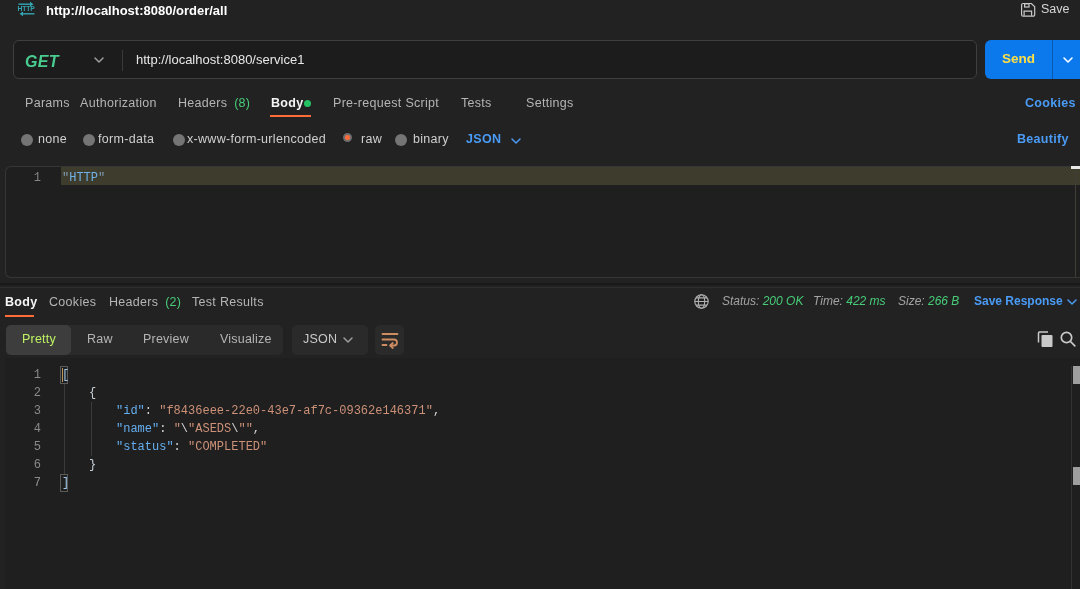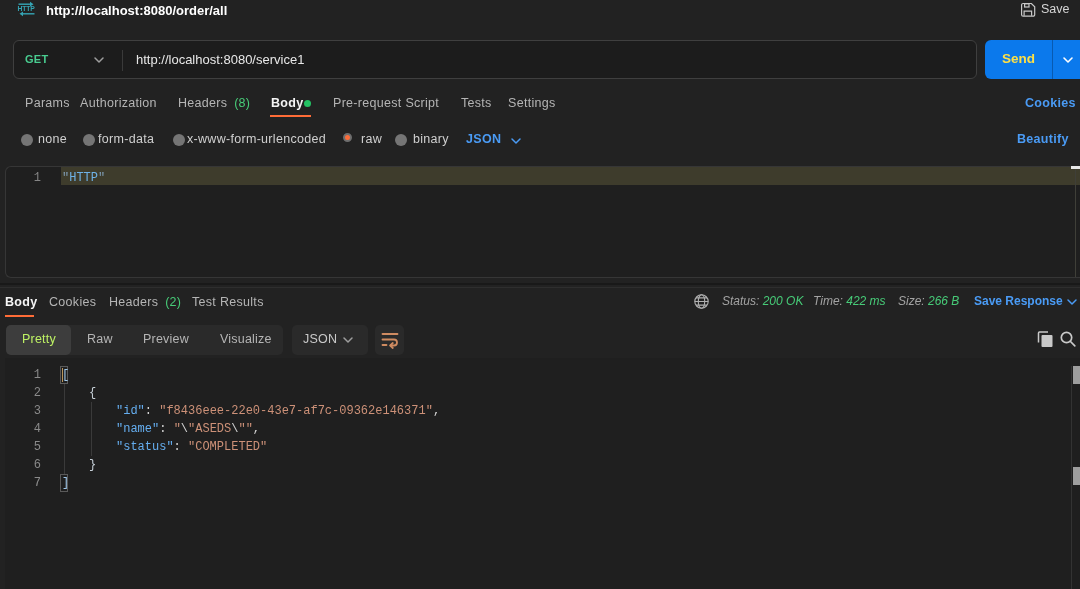--- a/index.html
+++ b/index.html
@@ -12,21 +12,21 @@
 .blue { color:#4a9bf5; }
 .green { color:#47cc78; }
 .chev { stroke:#9e9e9e; stroke-width:1.5; fill:none; stroke-linecap:round; stroke-linejoin:round; }
 
 
 #title { left:46px; top:3px; font-size:13px; font-weight:bold; color:#ffffff; }
 #saveTxt { left:1041px; top:2px; font-size:12.5px; color:#d6d6d6; }
 
 
 #urlbox { left:13px; top:40px; width:964px; height:39px; border:1px solid #3f3f3f; border-radius:6px; background:#1c1c1c; }
-#getTxt { left:25px; top:53px; font-size:11px; font-weight:bold; color:#49cc90; letter-spacing:0.3px; }
+#getTxt { left:25px; top:53px; font-size:16px; font-weight:bold; color:#49cc90; letter-spacing:0.3px;font-style:italic; }
 #msep { left:122px; top:50px; width:1px; height:21px; background:#3a3a3a; }
 #urlTxt { left:136px; top:52px; font-size:13px; color:#e8e8e8; }
 #send { left:985px; top:40px; width:110px; height:39px; background:#0b79ec; border-radius:6px; }
 #sendTxt { left:1002px; top:51px; font-size:13.5px; font-weight:bold; color:#fde047; }
 #sendDiv { left:1052px; top:40px; width:1px; height:39px; background:rgba(0,0,0,0.25); }
 
 
 .tab { top:96px; font-size:12.5px; color:#b5b5b5; letter-spacing:0.3px; }
 #underline1 { left:270px; top:115px; width:41px; height:2px; background:#ff6c37; }
 #bodyDot { left:304px; top:100px; width:7px; height:7px; border-radius:50%; background:#23c163; }
@@ -99,21 +99,21 @@
     <path d="M2 2 l4 4 l4 -4" stroke="#ffffff" stroke-width="1.6" fill="none" stroke-linecap="round" stroke-linejoin="round"></path>
   </svg>
 
 <div class="abs tab" style="left:25px">Params</div>
 <div class="abs tab" style="left:80px">Authorization</div>
 <div class="abs tab" style="left:178px">Headers <span class="green" style="margin-left:3px">(8)</span></div>
 <div class="abs tab" style="left:271px;color:#f5f5f5;font-weight:bold">Body</div>
 <div class="abs" id="bodyDot"></div>
 <div class="abs tab" style="left:333px">Pre-request Script</div>
 <div class="abs tab" style="left:461px">Tests</div>
-<div class="abs tab" style="left:508px">Settings</div>
+<div class="abs tab" style="left:526px">Settings</div>
 <div class="abs tab" style="left:1025px;color:#4a9bf5;font-weight:bold">Cookies</div>
 <div class="abs" id="underline1"></div>
 
 <div class="abs radio" style="left:21px"></div>
 <div class="abs rlabel" style="left:38px">none</div>
 <div class="abs radio" style="left:83px"></div>
 <div class="abs rlabel" style="left:98px">form-data</div>
 <div class="abs radio" style="left:173px"></div>
 <div class="abs rlabel" style="left:187px">x-www-form-urlencoded</div>
 <div class="abs radio sel" style="left:343px"></div>

